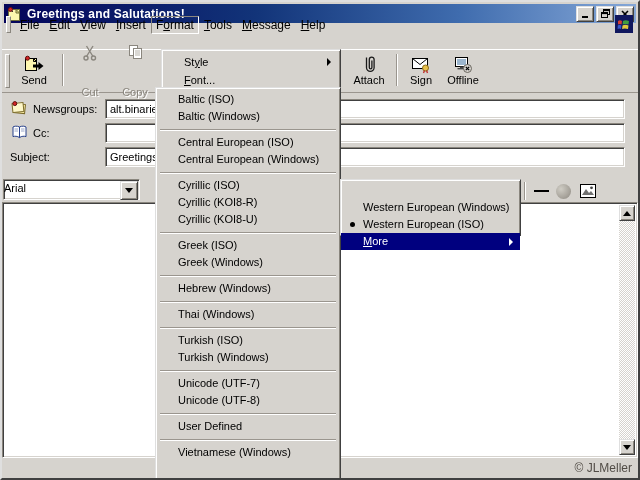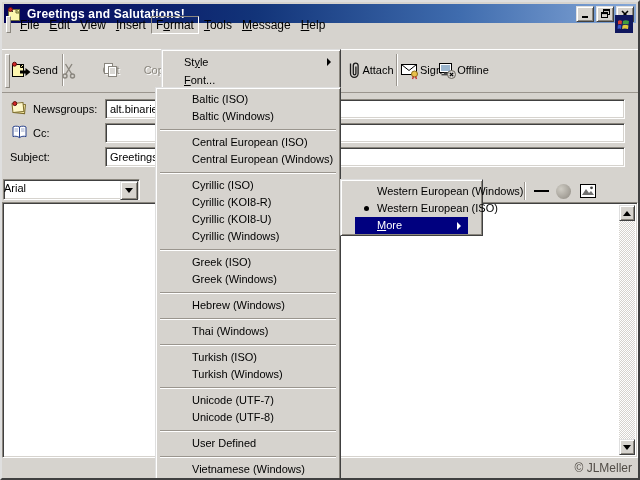--- a/index.html
+++ b/index.html
@@ -25,21 +25,21 @@
   .grip{width:3px;border:1px solid;border-color:#fff #8a867e #8a867e #fff;background:#d6d3ce;}
   .menubar .grip{height:15px;margin:0 4px 0 2px;}
   .mitem{font-size:12px;padding:2px 5px;white-space:nowrap;}
   .mitem.active{border:1px solid;border-color:#8a867e #fff #fff #8a867e;padding:1px 4px;}
   .k{text-decoration:underline;}
   .winlogo{position:absolute;right:3px;top:2px;width:18px;height:18px;}
   
   .toolbar{position:absolute;left:2px;top:49px;width:636px;height:42px;border-top:1px solid #fff;
     border-bottom:1px solid #9a958e;}
   .toolbar .grip{position:absolute;left:3px;top:4px;height:32px;}
-  .tbbtn{position:absolute;top:1px;width:46px;height:38px;display:flex;flex-direction:row;
+  .tbbtn{position:absolute;top:1px;width:46px;height:38px;display:flex;flex-direction:column;
     align-items:center;justify-content:center;font-size:11px;background:transparent;border:none;}
   .tbbtn .tbicon{height:20px;display:flex;align-items:flex-end;justify-content:center;}
   .tbbtn.dis{color:#8a867e;text-shadow:1px 1px 0 #fff;gap:24px;}
   .tsep{position:absolute;top:4px;width:0;height:32px;border-left:1px solid #9a958e;
     border-right:1px solid #fff;}
   
   .fields{position:absolute;left:2px;top:91px;width:636px;height:85px;}
   .frow-icon{position:absolute;width:18px;height:16px;}
   .flabel{position:absolute;font-size:11px;}
   .fbox{position:absolute;left:103px;width:520px;height:20px;font-size:11px;line-height:16px;
@@ -67,25 +67,25 @@
     background-size:2px 2px;background-position:0 0,1px 1px;}
   .sbbtn{position:absolute;left:0;width:16px;height:16px;display:flex;align-items:center;
     justify-content:center;box-sizing:border-box;}
   .credit{position:absolute;right:8px;top:461px;font-size:12px;color:#514c46;}
   
   .menupanel{position:absolute;background:#d6d3ce;border:1px solid;z-index:30;
     border-color:#dfdfdf #404040 #404040 #dfdfdf;
     box-shadow:inset 1px 1px 0 #fff, inset -1px -1px 0 #8a867e;box-sizing:border-box;}
   #format-menu{left:161px;top:49px;width:180px;height:44px;z-index:25;}
   #encoding-more-menu{left:155px;top:87px;width:186px;height:400px;padding-top:3px;}
-  #encoding-menu{left:340px;top:179px;width:143px;height:57px;padding-top:3px;}
+  #encoding-menu{left:340px;top:179px;width:181px;height:57px;padding-top:19px;}
   .fmitem{position:relative;height:18px;line-height:18px;padding-left:20px;font-size:11px;margin:0 2px;}
   #format-menu .fmitem:first-child{margin-top:3px;}
   .menuitem{position:relative;height:17px;line-height:17px;padding-left:22px;font-size:11px;
-    margin:0 14px;white-space:nowrap;}
+    margin:0 0;white-space:nowrap;}
   .menusep{height:0;border-top:1px solid #9a958e;border-bottom:1px solid #fff;margin:4px 4px 3px;}
   .menuitem.hl{background:#00007f;color:#fff;}
   .subarrow{position:absolute;right:7px;top:5px;width:0;height:0;border-top:4px solid transparent;
     border-bottom:4px solid transparent;border-left:4px solid #000;}
   .menuitem.hl .subarrow{border-left-color:#fff;}
   .bullet{position:absolute;left:9px;top:6px;width:5px;height:5px;border-radius:50%;background:#000;}
 </style>
 </head>
 <body>
 
@@ -287,21 +287,20 @@
   <div class="menupanel" id="encoding-more-menu">
       <div class="menuitem">Baltic (ISO)</div>
       <div class="menuitem">Baltic (Windows)</div>
       <div class="menusep"></div>
       <div class="menuitem">Central European (ISO)</div>
       <div class="menuitem">Central European (Windows)</div>
       <div class="menusep"></div>
       <div class="menuitem">Cyrillic (ISO)</div>
       <div class="menuitem">Cyrillic (KOI8-R)</div>
       <div class="menuitem">Cyrillic (KOI8-U)</div>
-      <div class="menuitem">Cyrillic (Windows)</div>
       <div class="menusep"></div>
       <div class="menuitem">Greek (ISO)</div>
       <div class="menuitem">Greek (Windows)</div>
       <div class="menusep"></div>
       <div class="menuitem">Hebrew (Windows)</div>
       <div class="menusep"></div>
       <div class="menuitem">Thai (Windows)</div>
       <div class="menusep"></div>
       <div class="menuitem">Turkish (ISO)</div>
       <div class="menuitem">Turkish (Windows)</div>

